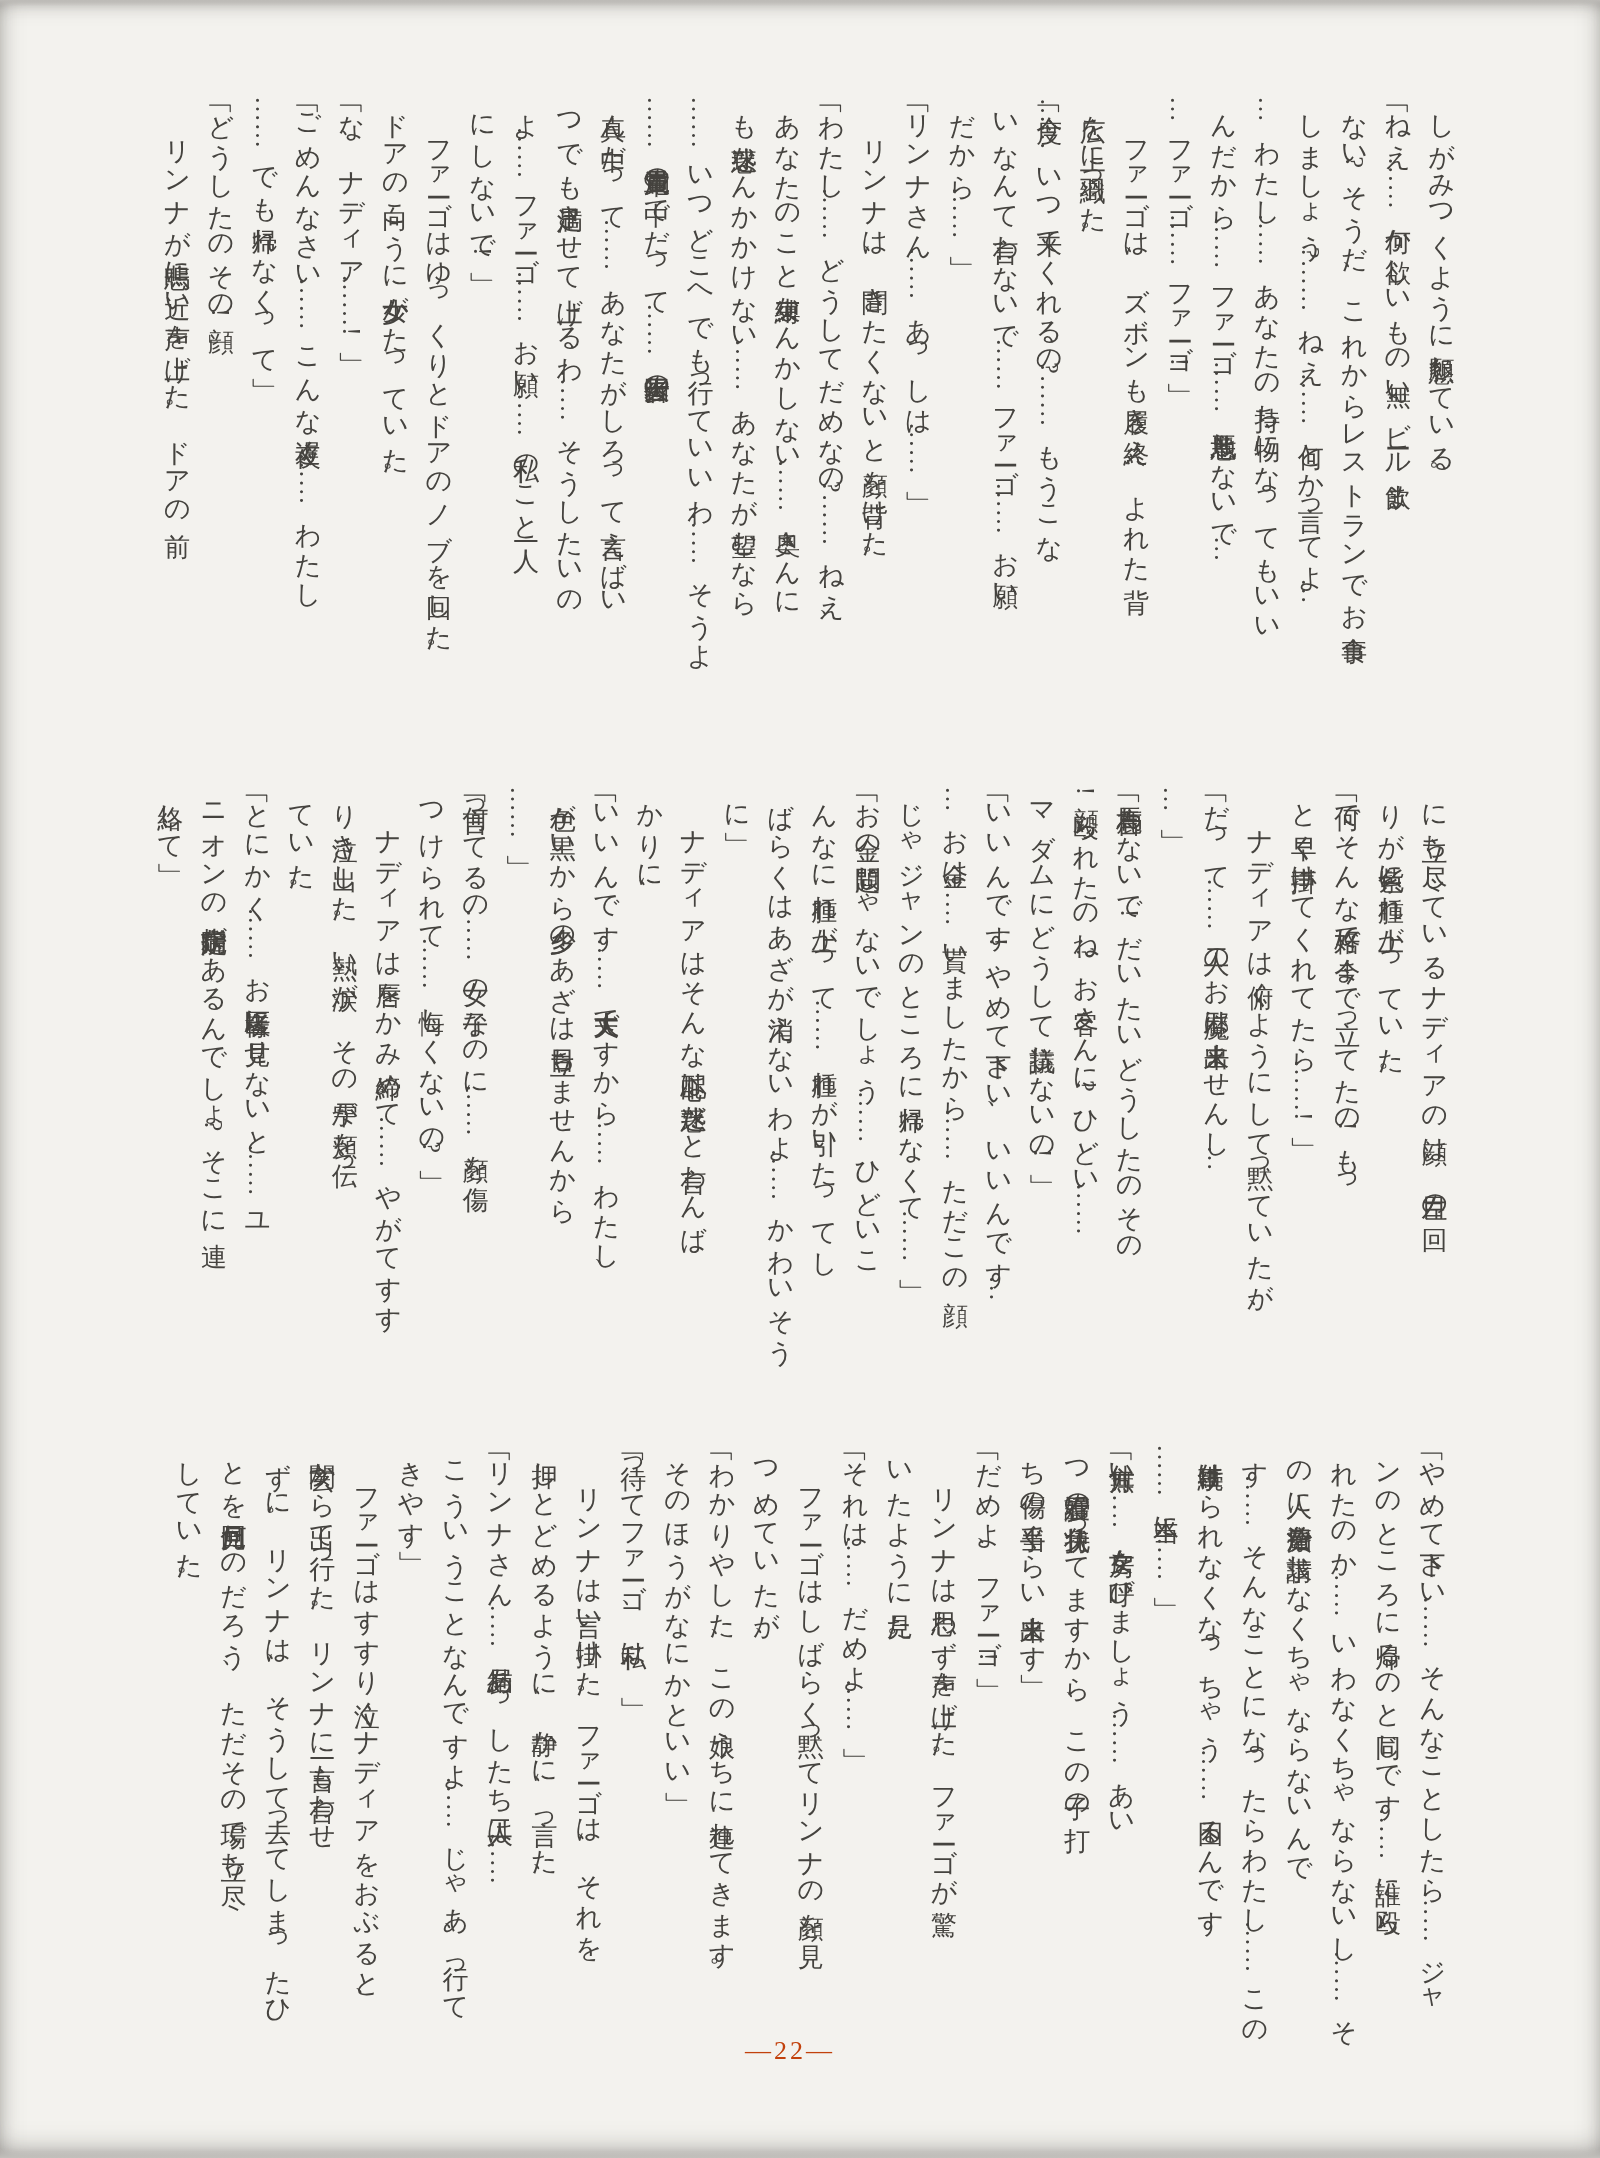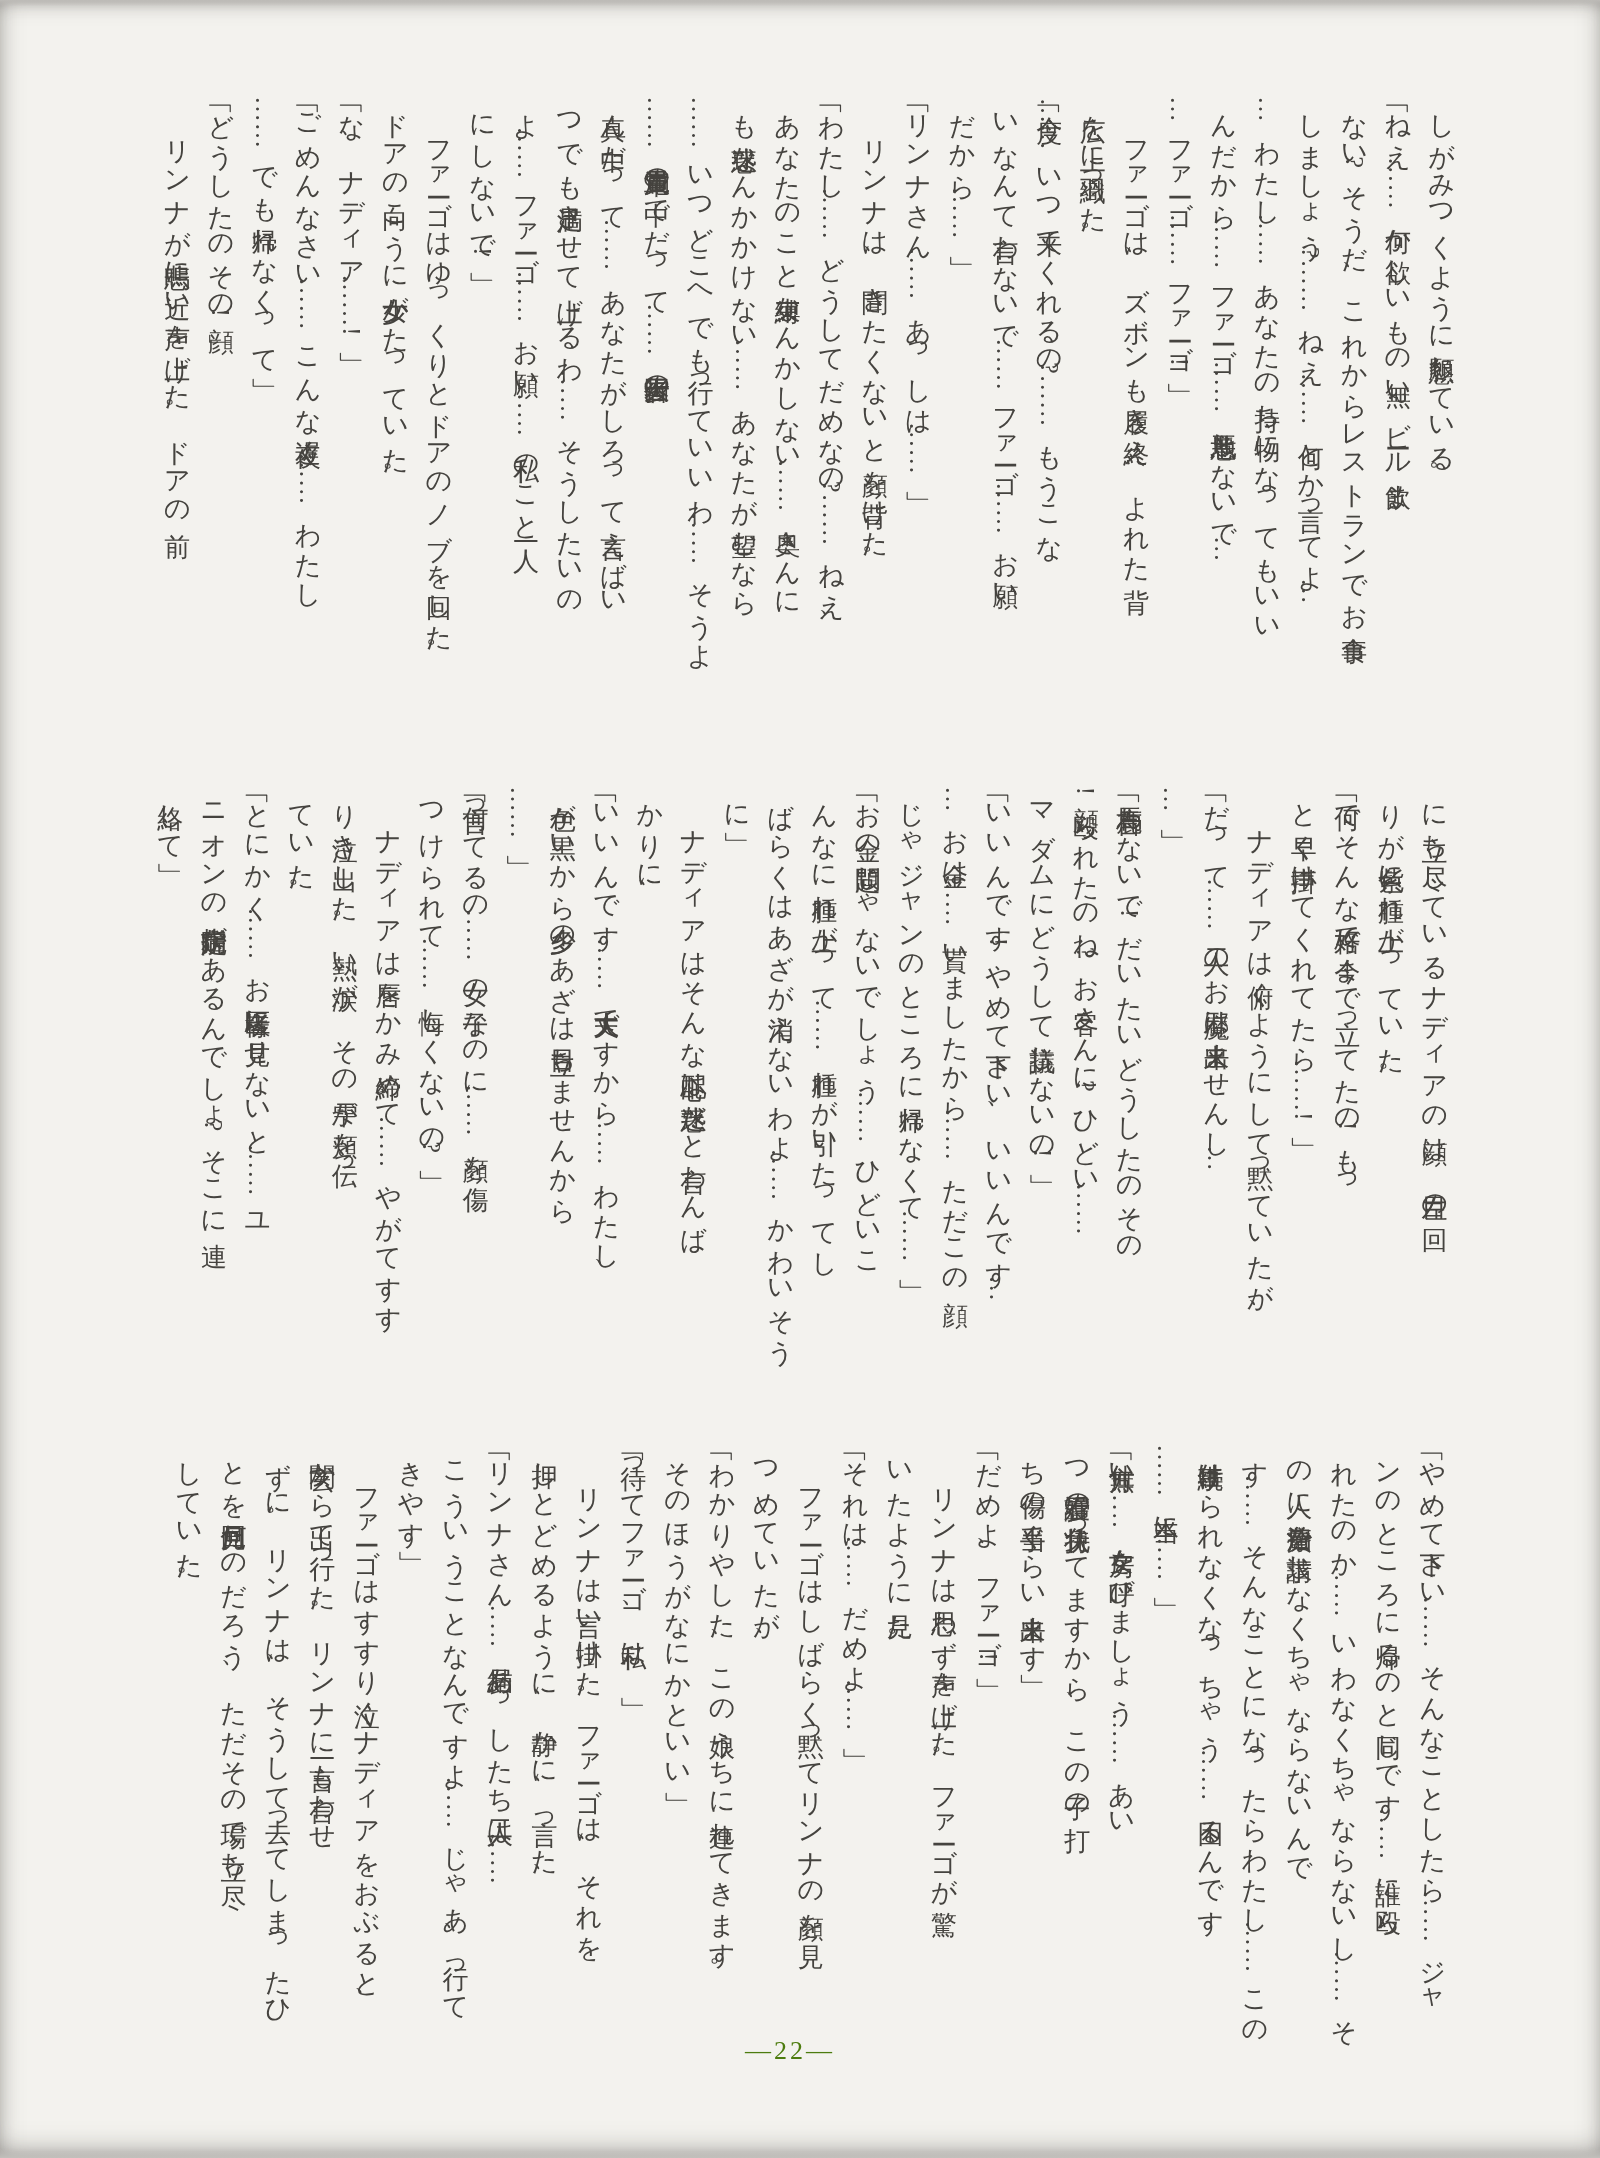--- a/index.html
+++ b/index.html
@@ -53,21 +53,21 @@
   }
   .band-1 { top: 96px;   right: 137px; }
   .band-2 { top: 786px;  right: 144px; }
   .band-3 { top: 1444px; right: 146px; line-height: 44.4px; }
   .page-number {
     position: absolute;
     top: 2036px;
     left: 0;
     width: 1580px;
     text-align: center;
-    color: #4d7c0f;
+    color: #c2410c;
     font-size: 26px;
     letter-spacing: 3px;
   }
 </style>
 </head>
 <body>
 
 <div class="page">
   <div class="band band-1">
       <div class="line">しがみつくように懇願している。</div>

